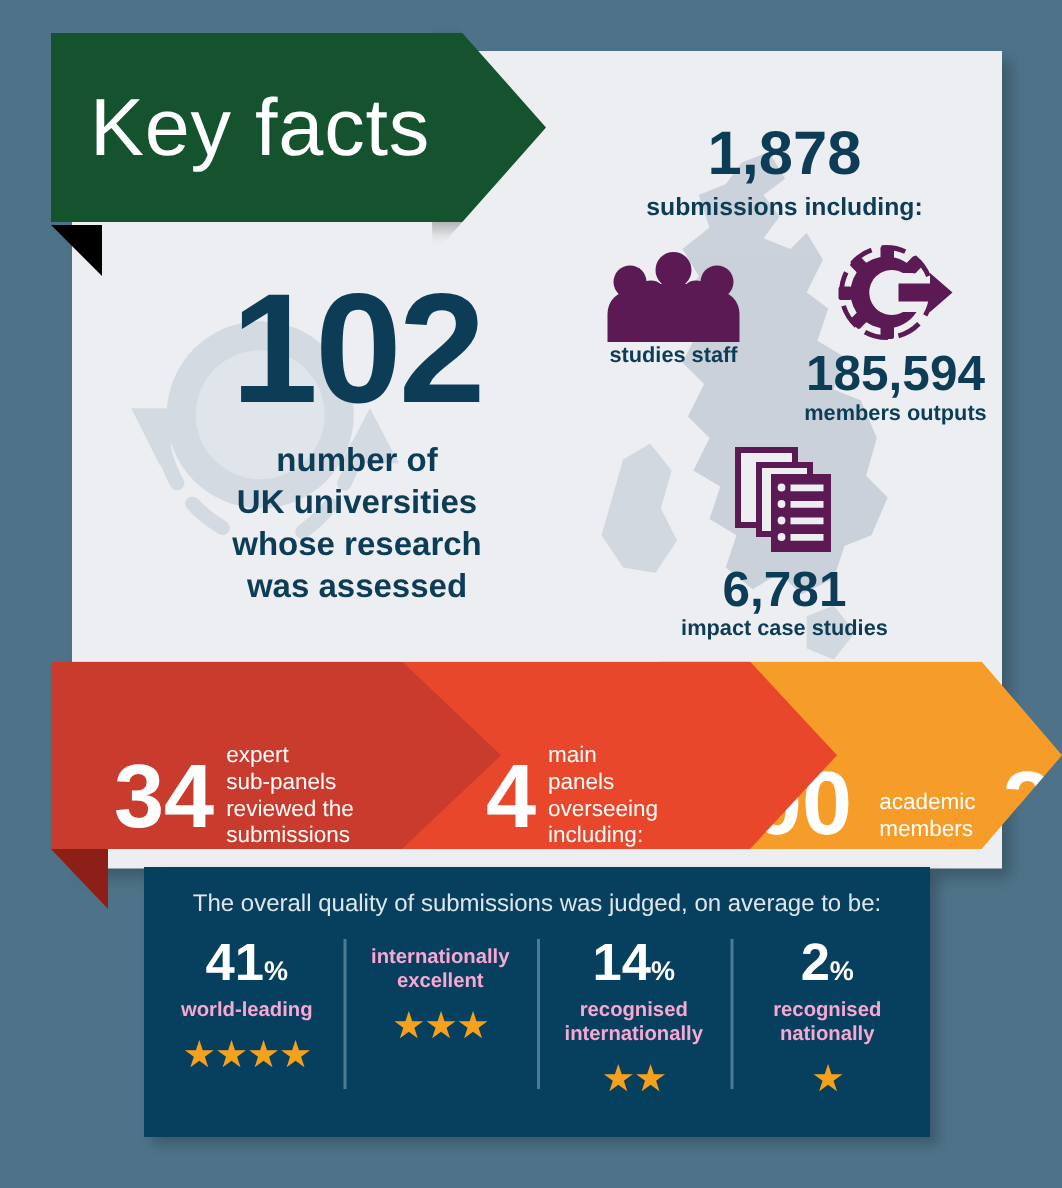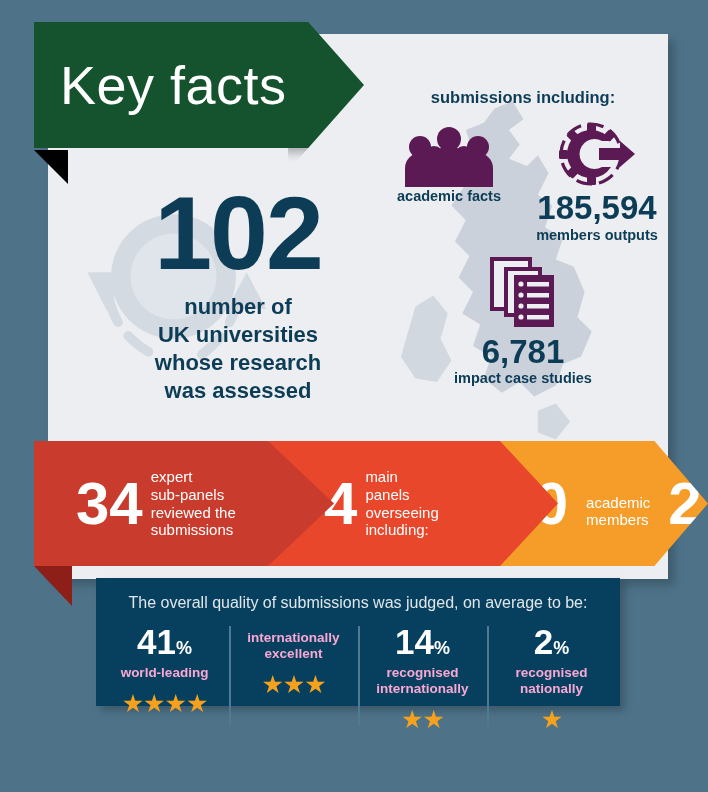--- a/index.html
+++ b/index.html
@@ -70,21 +70,21 @@
 
   .center-block{margin-top:14px;text-align:center;}
   .center-block .stat-ico{height:74px;}
   .center-block .stat-num{font-size:33px;}
   .center-block .stat-lab{font-size:14.5px;}
 
   
   .band{position:absolute;left:0;top:441px;width:708px;height:140px;z-index:7;}
   .arw{
     position:absolute;top:0;height:125px;
-    display:flex;align-items:center;color:#fff;
+    display:flex;align-items:flex-end;color:#fff;
   }
   .arw-a{
     left:34px;width:300px;background:#c93c2d;
     clip-path:polygon(0 0, 78% 0, 100% 50%, 78% 100%, 0 100%);
     -webkit-clip-path:polygon(0 0, 78% 0, 100% 50%, 78% 100%, 0 100%);
     filter:drop-shadow(4px 4px 4px rgba(0,0,0,.30));
     z-index:3;
   }
   .arw-b{
     left:268px;width:290px;background:#e8472c;
@@ -114,21 +114,21 @@
   .atext-c{font-size:15px;line-height:1.18;font-weight:400;text-align:left;}
 
   .arw-a .aitem{margin-left:42px;}
   .arw-b .aitem{margin-left:56px;}
   .arw-c{justify-content:flex-start;}
   .arw-c .grp{display:flex;margin-left:28px;gap:18px;}
   .arw-c .cell{text-align:left;}
 
   
   .navy{
-    position:absolute;left:96px;top:578px;width:524px;height:128px;
+    position:absolute;left:96px;top:578px;width:524px;height:180px;
     background:#07405e;z-index:4;
     box-shadow:5px 5px 8px rgba(0,0,0,.22);
   }
   .navy-head{
     color:#dfe6ea;font-size:16px;text-align:center;padding:16px 10px 0;
   }
   .cols{display:flex;margin-top:12px;padding:0 4px;}
   .col{flex:1;text-align:center;position:relative;}
   .col + .col::before{
     content:"";position:absolute;left:0;top:2px;bottom:6px;width:1.5px;background:#4d7b93;
@@ -168,20 +168,21 @@
       </svg>
 
       <div class="left-stat">
         <div class="big157">102</div>
         <div class="left-sub">
           number of<br>UK universities<br>whose research<br>was assessed
         </div>
       </div>
 
       <div class="right-col">
+        <div class="n1878">1,878</div>
         <div class="sub1878">submissions including:</div>
 
         <div class="two-up">
 
           <div class="stat-block">
             <div class="stat-ico">
               <svg width="104" height="62" viewBox="0 0 104 62">
                 <g fill="#5c1a55">
                   <circle cx="23" cy="22" r="11"></circle>
                     <path d="M8 62v-19a15 15 0 0 1 30 0v19z"></path>
@@ -189,21 +190,21 @@
                     <path d="M35 62v-24a17 17 0 0 1 34 0v24z"></path>
                   <circle cx="81" cy="22" r="11"></circle>
                     <path d="M66 62v-19a15 15 0 0 1 30 0v19z"></path>
                   <circle cx="37" cy="31" r="10"></circle>
                     <path d="M24 62v-15a13 13 0 0 1 26 0v15z"></path>
                   <circle cx="67" cy="31" r="10"></circle>
                     <path d="M54 62v-15a13 13 0 0 1 26 0v15z"></path>
                 </g>
               </svg>
             </div>
-            <div class="stat-lab">academic facts</div>
+            <div class="stat-lab">studies staff</div>
           </div>
 
           <div class="stat-block">
             <div class="stat-ico">
               <svg width="84" height="66" viewBox="0 0 84 66">
                 <g fill="none" stroke="#5c1a55" stroke-width="3.2">
                   <circle cx="36" cy="33" r="30" stroke-dasharray="16 7"></circle>
                 </g>
                 <path fill="#5c1a55" d="M36 9a24 24 0 1 0 0 48 24 24 0 0 0 20-11h-9a15 15 0 1 1 0-26h9A24 24 0 0 0 36 9z"></path>
                 <g fill="#5c1a55">

